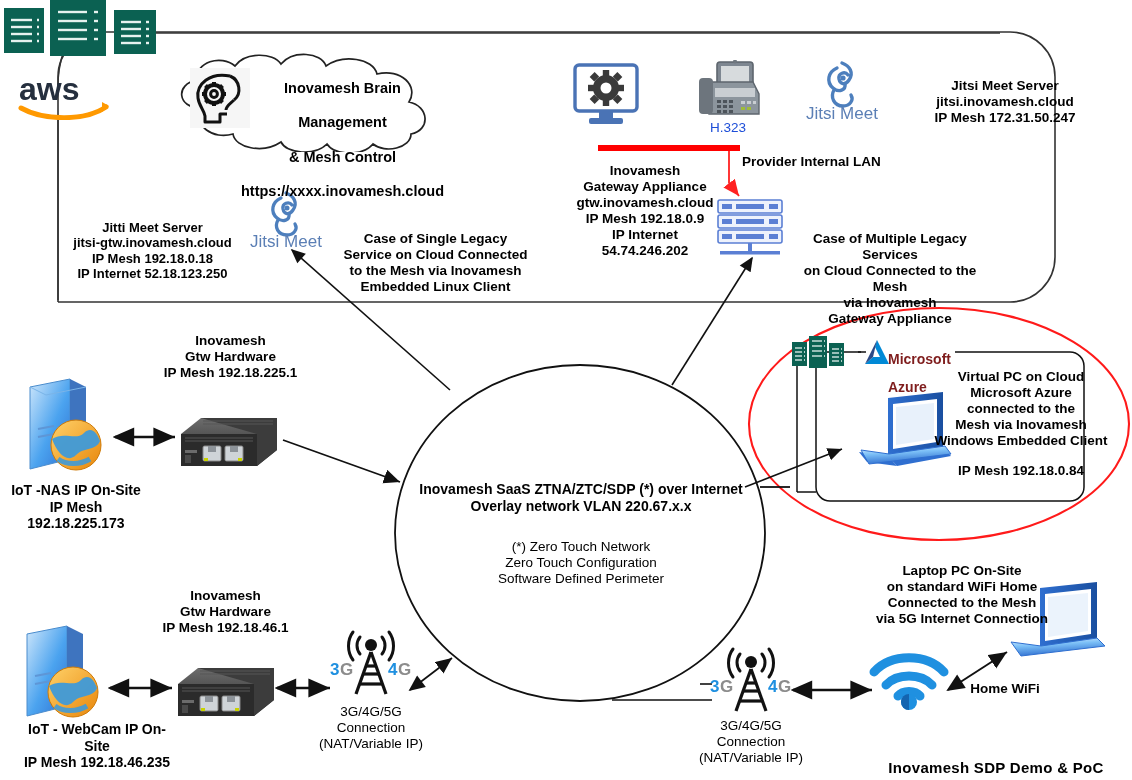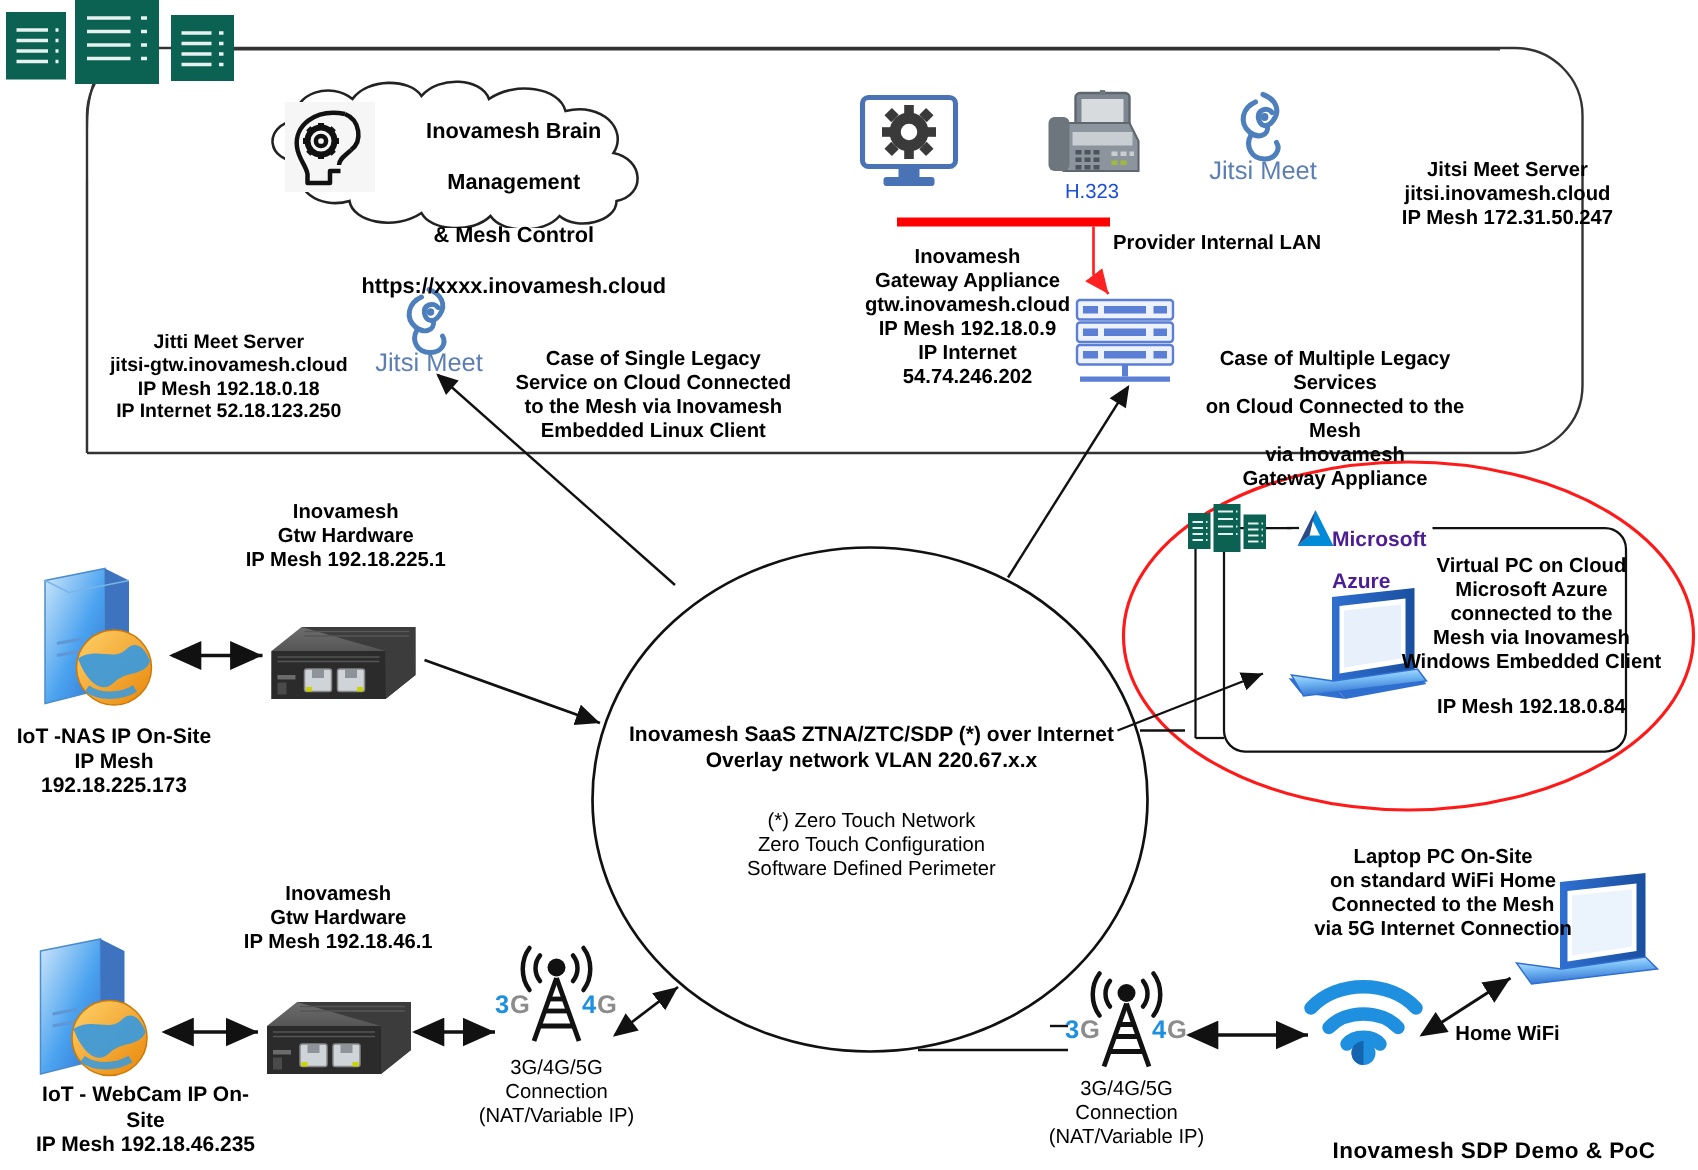--- a/index.html
+++ b/index.html
@@ -131,20 +131,27 @@
         <line x1="119" y1="36" x2="139" y2="36"></line>
           <line x1="119" y1="43" x2="139" y2="43"></line>
         <line x1="144" y1="22" x2="147" y2="22"></line>
           <line x1="144" y1="29" x2="147" y2="29"></line>
         <line x1="144" y1="36" x2="147" y2="36"></line>
           <line x1="144" y1="43" x2="147" y2="43"></line>
       </g>
     </svg>
   </div>
 
+  <div class="ic" style="left:16px;top:70px;width:100px;height:50px;">
+    <svg width="100" height="50" viewBox="0 0 100 50">
+      <text x="3" y="30" font-family="'Liberation Sans',sans-serif" font-size="32" font-weight="600" fill="#252f3e">aws</text>
+      <path d="M5,38 C28,51 70,51 90,37" stroke="#ff9900" stroke-width="5" fill="none" stroke-linecap="round"></path>
+      <path d="M86,32 L93,36 L86,42 z" fill="#ff9900"></path>
+    </svg>
+  </div>
 
   <div class="ic" style="left:163px;top:52px;width:300px;height:100px;">
     <svg width="300" height="100" viewBox="0 0 300 100">
       <path d="M38,56 C14,56 12,32 34,28 C32,10 58,2 72,14 C82,0 110,0 118,12
                C130,-2 158,0 163,14 C180,2 210,6 214,22 C238,16 256,34 246,50
                C266,54 268,78 248,82 C248,96 222,102 210,92
                C200,104 172,104 164,92 C152,104 124,102 118,90
                C100,102 72,96 70,82 C50,88 30,74 38,56 Z" fill="#ffffff" stroke="#222" stroke-width="1.7"></path>
     </svg>
   </div>
@@ -468,21 +475,21 @@
     <span>Inovamesh Brain</span><br>
     <span>Management</span><br>
     <span>&amp; Mesh Control</span><br>
     <span>https://xxxx.inovamesh.cloud</span>
   </div>
 
   <div class="lbl" style="left:693px;top:120px;width:70px;font-size:13.5px;color:#1d4ed8;">H.323</div>
 
   <div class="lbl" style="left:790px;top:104px;width:104px;font-size:17px;color:#5b7fb5;">Jitsi Meet</div>
 
-  <div class="lbl bold" style="left:880px;top:78px;width:250px;font-size:13.5px;margin-top:27px;">Jitsi Meet Server
+  <div class="lbl bold" style="left:880px;top:78px;width:250px;font-size:13.5px;">Jitsi Meet Server
 jitsi.inovamesh.cloud
 IP Mesh 172.31.50.247</div>
 
   <div class="lbl bold" style="left:570px;top:163px;width:150px;font-size:13.5px;">Inovamesh
 Gateway Appliance
 gtw.inovamesh.cloud
 IP Mesh 192.18.0.9
 IP Internet 54.74.246.202</div>
 
   <div class="lbl bold" style="left:742px;top:154px;width:160px;font-size:13.5px;text-align:left;">Provider Internal LAN</div>
@@ -504,21 +511,21 @@
 to the Mesh via Inovamesh
 Embedded Linux Client</div>
 
   <div class="lbl bold" style="left:410px;top:481px;width:342px;font-size:14px;">Inovamesh SaaS ZTNA/ZTC/SDP (*) over Internet
 Overlay network VLAN 220.67.x.x</div>
 
   <div class="lbl" style="left:445px;top:539px;width:272px;font-size:13.5px;">(*) Zero Touch Network
 Zero Touch Configuration
 Software Defined Perimeter</div>
 
-  <div class="lbl bold" style="left:888px;top:338px;width:90px;font-size:14px;color:#4c1d95;text-align:left;line-height:1.0;">
+  <div class="lbl bold" style="left:888px;top:338px;width:90px;font-size:14px;color:#7f1d1d;text-align:left;line-height:1.0;">
     <span>Microsoft</span><br>
     <span>Azure</span>
   </div>
 
   <div class="lbl bold" style="left:925px;top:369px;width:192px;font-size:13.5px;">Virtual PC on Cloud
 Microsoft Azure
 connected to the
 Mesh via Inovamesh
 Windows Embedded Client</div>
 

